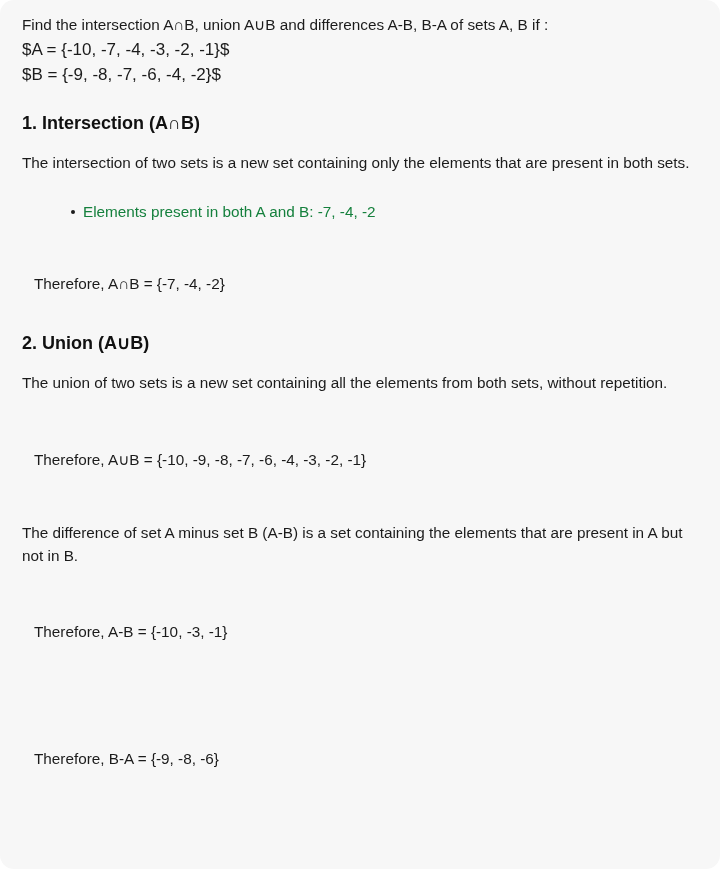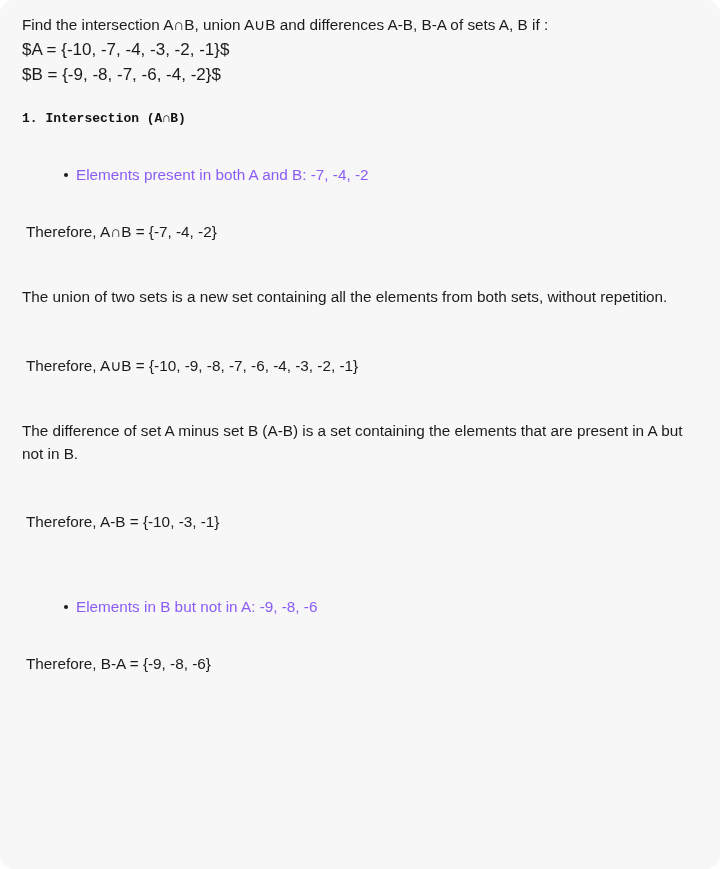--- a/index.html
+++ b/index.html
@@ -41,51 +41,50 @@
   .setline {
     margin: 0;
     padding: 0;
     font-size: 17px;
     line-height: 1.50;
     color: #1b1b1b;
   }
   h3.section-heading {
     margin: 0 0 0 0;
     padding: 0;
-    font-size: 13px;
+    font-size: 18px;
     font-weight: bold;
     color: #111111;
     line-height: 1.45;
-    font-family: Liberation Mono, monospace;
   }
   ul.bullets {
     margin: 0;
     padding: 0 0 0 38px;
     list-style: none;
   }
   ul.bullets li {
     position: relative;
     font-size: 15.3px;
     line-height: 1.5;
-    color: #8b5cf6;
+    color: #15803d;
     padding-left: 12px;
-    margin: 4px;
+    margin: 11px;
   }
   ul.bullets li::before {
     content: "";
     position: absolute;
     left: 0;
     top: 9px;
     width: 4px;
     height: 4px;
     border-radius: 50%;
     background: #1b1b1b;
   }
   .therefore {
-    margin: 4px;
+    margin: 12px;
     font-size: 15.3px;
     line-height: 1.5;
     color: #1b1b1b;
   }
   .spacer-md { height: 16px; }
   .spacer-lg { height: 22px; }
   .spacer-xl { height: 26px; }
 </style>
 </head>
 <body>
@@ -96,31 +95,33 @@
     <p class="para block">Find the intersection A∩B, union A∪B and differences A-B, B-A of sets A, B if :</p>
 
     <p class="setline">$A = {-10, -7, -4, -3, -2, -1}$</p>
     <p class="setline">$B = {-9, -8, -7, -6, -4, -2}$</p>
 
     <div class="spacer-lg"></div>
 
     <section>
       <h3 class="section-heading">1. Intersection (A∩B)</h3>
       <div class="spacer-md"></div>
+      <p class="para">The intersection of two sets is a new set containing only the elements that are present in both sets.</p>
       <div class="spacer-md"></div>
       <ul class="bullets">
         <li>Elements present in both A and B: -7, -4, -2</li>
       </ul>
       <div class="spacer-xl"></div>
       <p class="therefore">Therefore, A∩B = {-7, -4, -2}</p>
     </section>
 
     <div class="spacer-lg"></div>
 
     <section>
+      <h3 class="section-heading">2. Union (A∪B)</h3>
       <div class="spacer-md"></div>
       <p class="para">The union of two sets is a new set containing all the elements from both sets, without repetition.</p>
       <div class="spacer-md"></div>
       <div class="spacer-xl"></div>
       <p class="therefore">Therefore, A∪B = {-10, -9, -8, -7, -6, -4, -3, -2, -1}</p>
     </section>
 
     <div class="spacer-lg"></div>
 
     <section>
@@ -129,21 +130,18 @@
       <div class="spacer-md"></div>
       <div class="spacer-xl"></div>
       <p class="therefore">Therefore, A-B = {-10, -3, -1}</p>
     </section>
 
     <div class="spacer-lg"></div>
 
     <section>
       <div class="spacer-md"></div>
       <div class="spacer-md"></div>
-      <ul class="bullets">
-        <li>Elements in B but not in A: -9, -8, -6</li>
-      </ul>
       <div class="spacer-xl"></div>
       <p class="therefore">Therefore, B-A = {-9, -8, -6}</p>
     </section>
 
   </div>
 </div>
 
 </body></html>

